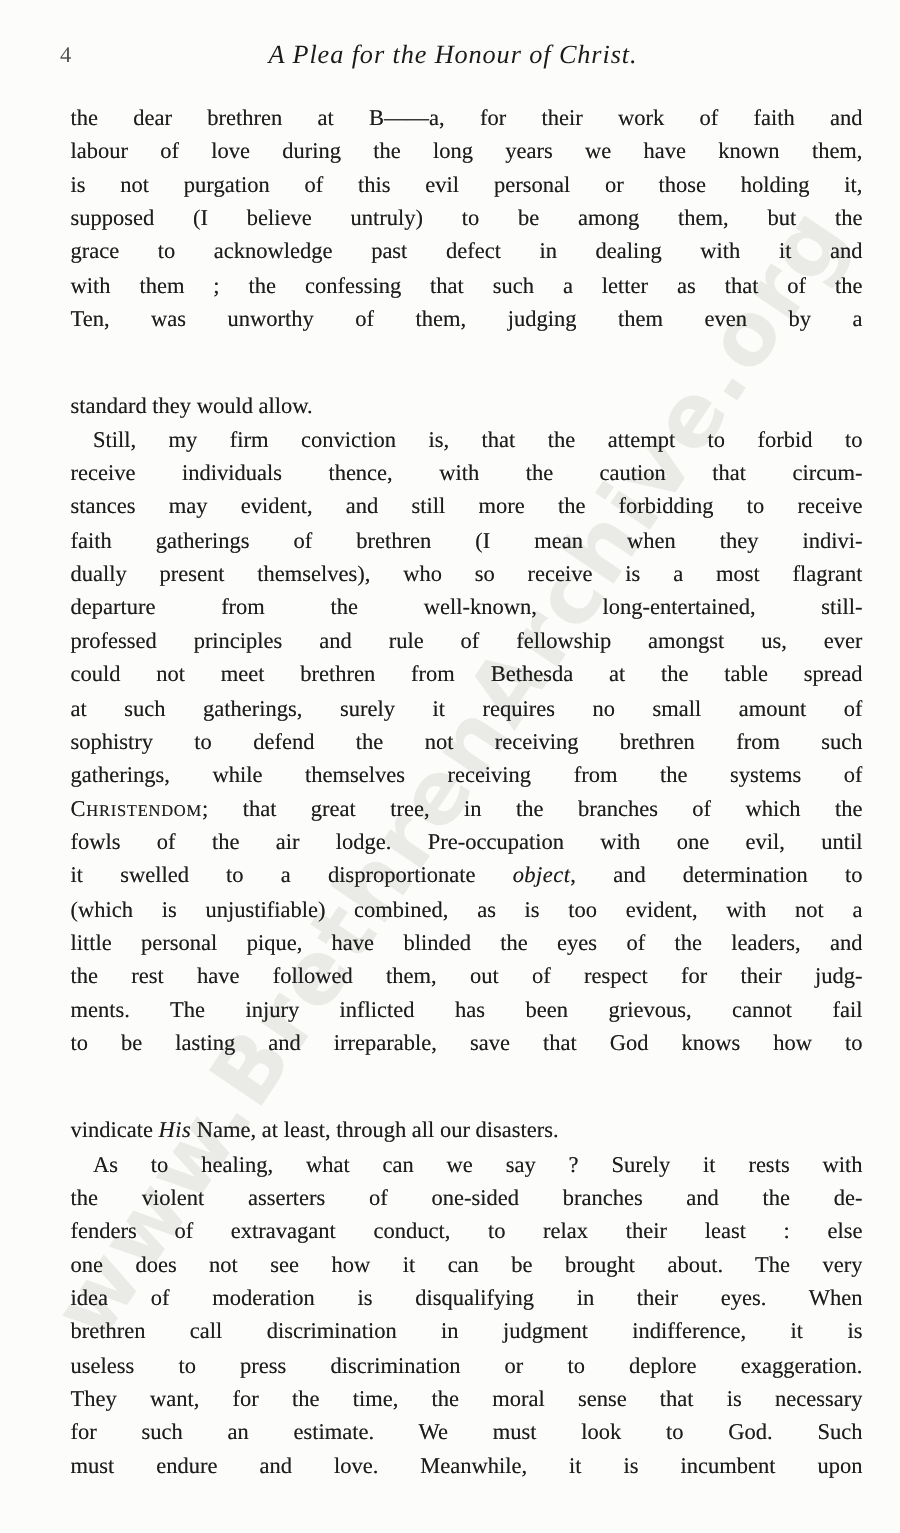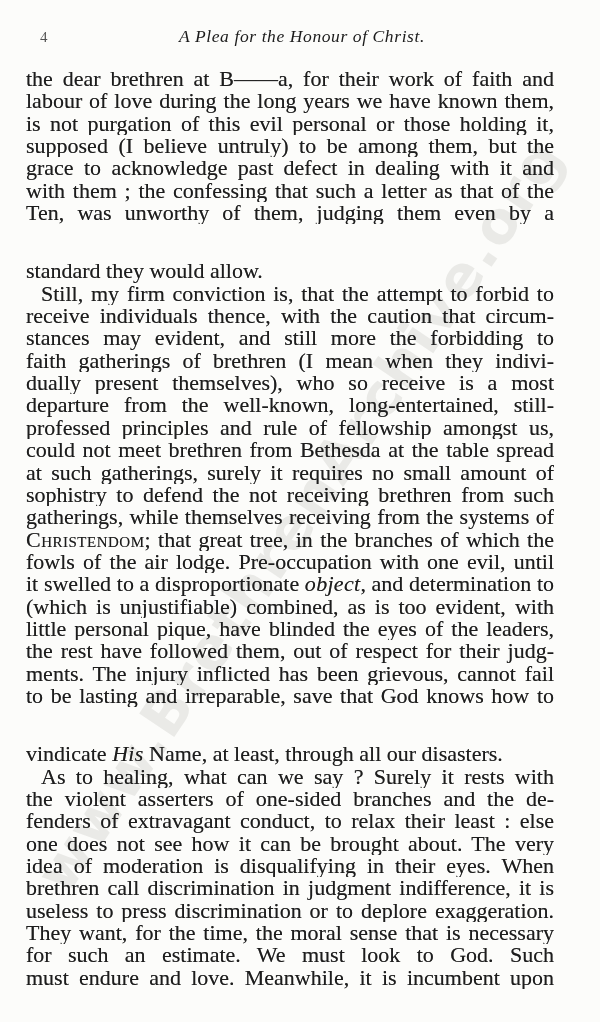--- a/index.html
+++ b/index.html
@@ -46,24 +46,24 @@
   }
   .title{
     text-align:center;
     font-style:italic;
     font-size:17.5px;
     letter-spacing:.6px;
     color:#1b1b1b;
   }
   .bodytext{
     position:absolute;
-    top:68px;left:26px;
+    top:68px;left:47px;
     width:528px;
     z-index:2;
-    font-size:22px;
+    font-size:15px;
     text-shadow:0 0 .4px rgba(20,20,20,.55);
   }
   .para{margin:0;padding:0;}
   .line{
     height:22.35px;
     line-height:22.35px;
     text-align:justify;
     text-align-last:justify;
     overflow:hidden;
     white-space:normal;

